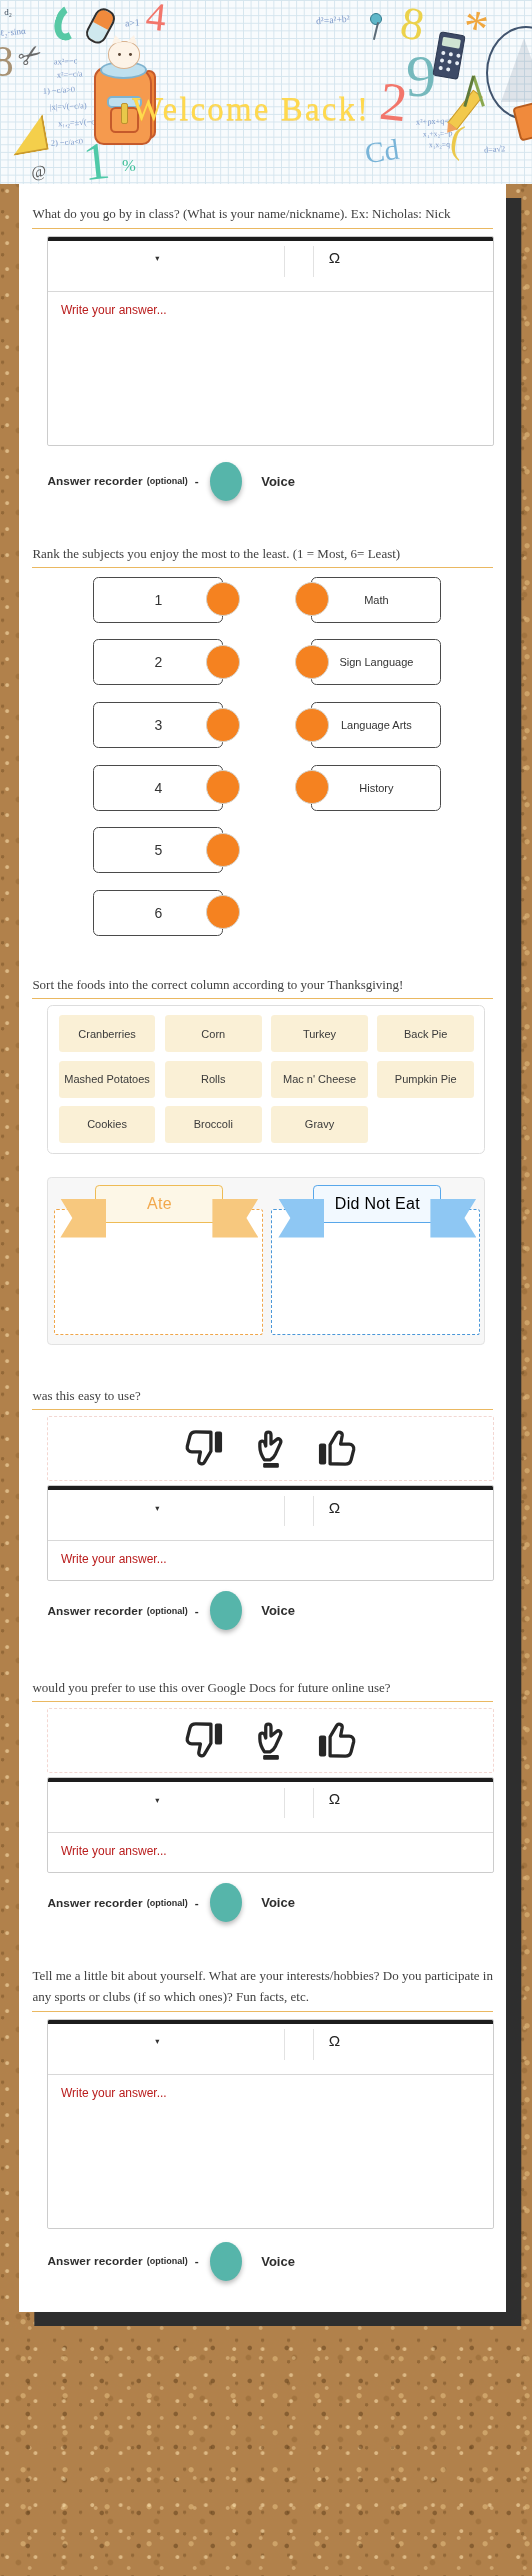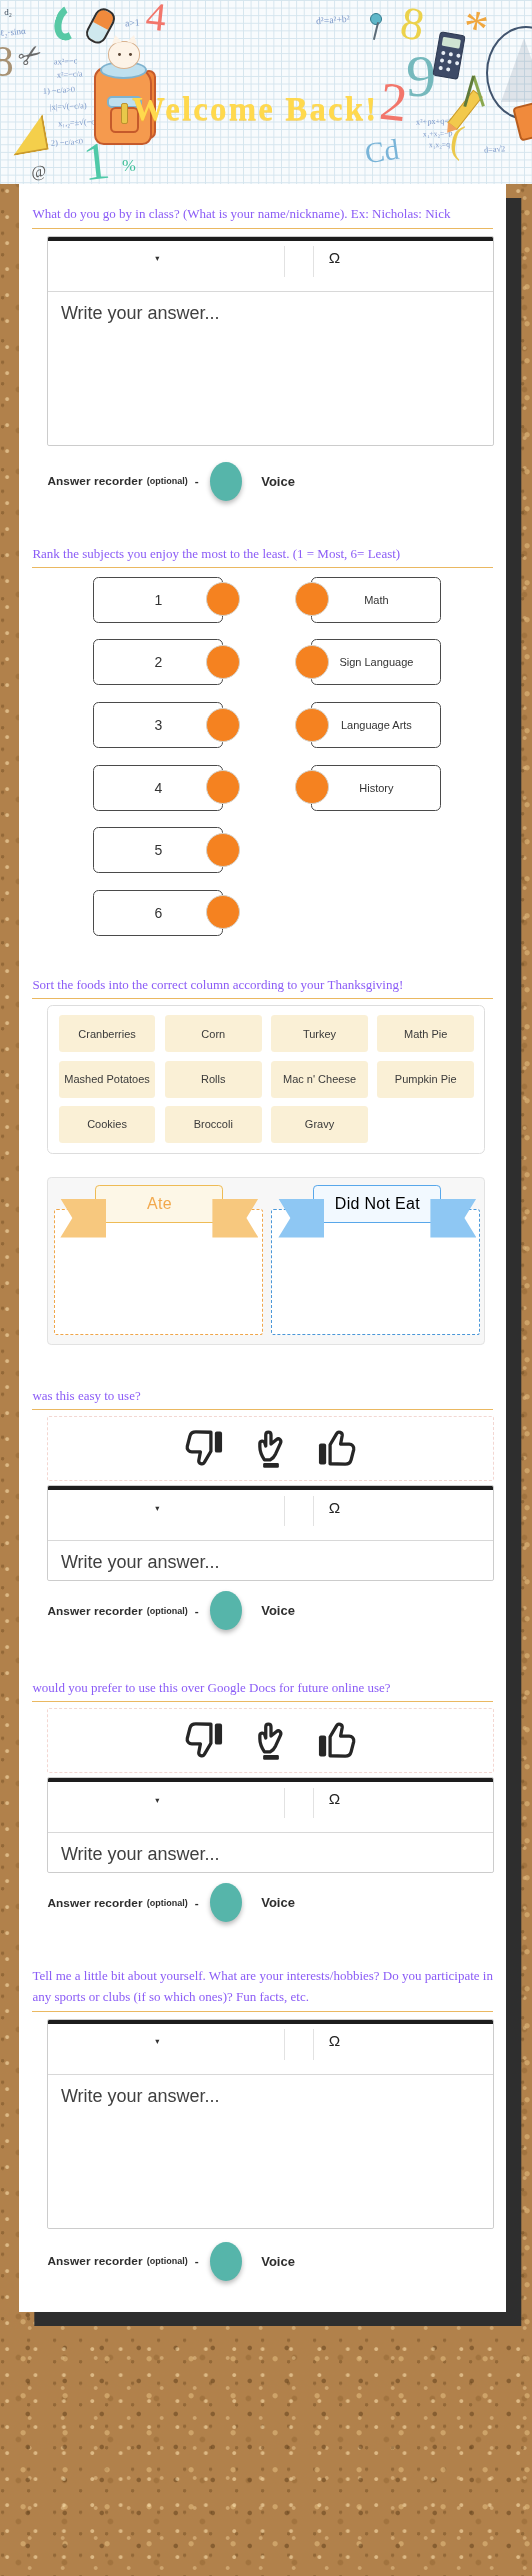--- a/index.html
+++ b/index.html
@@ -19,21 +19,21 @@
   
   .banner{
     position:relative;width:533px;height:184px;overflow:hidden;
     background:
       linear-gradient(#d5e5ee 0.7px, transparent 0.7px),
       linear-gradient(90deg,#d5e5ee 0.7px, transparent 0.7px),#f8fbfd;
     background-size:7.6px 7.6px,7.6px 7.6px;
   }
   .banner-title{
     position:absolute;left:132px;top:69px;z-index:5;
-    font-family:cursive;font-size:33px;font-weight:bold;letter-spacing:2.1px;
+    font-family:cursive;font-size:33px;font-weight:normal;letter-spacing:2.1px;
     color:#ffd94d;text-shadow:0 1.4px 0 rgba(240,190,40,.55);white-space:nowrap;
   }
   .doodle{position:absolute;line-height:1;font-family:cursive;white-space:nowrap;}
   
   .art{position:absolute;}
   .handset{left:55px;top:4.2px;width:26px;height:37px;border-radius:50%;
     border-left:7.6px solid #57c9a5;border-bottom:7.6px solid #57c9a5;border-top:7.6px solid transparent;border-right:7.6px solid transparent;
     transform:rotate(18deg);box-sizing:border-box;}
   .pill{left:90px;top:8.3px;width:17.3px;height:32px;border:2.1px solid #2f2f2f;border-radius:9px;
     transform:rotate(28deg);background:linear-gradient(#f08a3c 0 50%, #cfe8ee 50% 100%);}
@@ -75,35 +75,35 @@
   }
   section{display:block;}
   .sec-name{margin-top:0;}
   .sec-rank{margin-top:42px;}
   .sec-sort{margin-top:38px;}
   .sec-buckets{margin-top:23.6px;}
   .sec-easy{margin-top:40px;}
   .sec-prefer{margin-top:46px;}
   .sec-about{margin-top:42px;}
   .question{margin:0 0 0 13px;width:461px;font-family:cursive;font-weight:500;
-    font-size:13px;line-height:21.5px;color:#8b5cf6;}
+    font-size:13px;line-height:21.5px;color:#404040;}
   .divider{margin:2.8px 0 0 13px;width:461px;height:0;border:none;border-top:1.4px solid #e6ab45;opacity:.85;}
   
   .editor{margin:7px 0 0 28px;width:447px;border:0.7px solid #cccccc;border-radius:2.1px;box-sizing:border-box;background:#fff;}
   .editor-topbar{height:4.2px;background:#1d1d1d;border-radius:1.4px 1.4px 0 0;}
   .toolbar{position:relative;height:50px;border-bottom:0.7px solid #d8d8d8;}
   .tb-caret{position:absolute;left:24%;top:12.5px;font-size:8.3px;color:#333;cursor:pointer;font-family:"DejaVu Sans",sans-serif;}
   .tb-sep{position:absolute;top:5.5px;height:30.5px;width:0.7px;background:#e2e2e2;}
   .tb-sep.s1{left:53%;}
   .tb-sep.s2{left:59.5%;}
   .tb-omega{position:absolute;left:63%;top:8.3px;font-size:15.3px;color:#222;cursor:pointer;}
   .answer-area{position:relative;background:#fff;border-radius:0 0 2.1px 2.1px;}
   .answer-area.large{height:153px;}
   .answer-area.small{height:39px;}
-  .placeholder{position:absolute;left:12.5px;top:11px;font-size:18px;color:#404040;}
+  .placeholder{position:absolute;left:12.5px;top:11px;font-size:12px;color:#b91c1c;}
   .answer-area.small .placeholder{top:10.4px;}
   
   .recorder{display:flex;align-items:center;margin:15.3px 0 0 28px;height:40px;}
   .recorder.tight{margin-top:9.7px;}
   .rec-label{font-size:11.8px;font-weight:bold;color:#2e2e2e;letter-spacing:0.1px;}
   .rec-opt{font-size:9px;font-weight:bold;color:#2e2e2e;margin-left:4.2px;}
   .rec-dash{font-size:11.8px;font-weight:bold;color:#2e2e2e;margin:0 11px 0 7px;}
   .rec-circle{width:32px;height:39px;background:#56b5aa;border-radius:50%;box-shadow:0 2.8px 5.5px rgba(0,0,0,.28);cursor:pointer;flex:0 0 auto;}
   .rec-voice{margin-left:19.4px;font-size:13px;font-weight:bold;color:#2e2e2e;}
   
@@ -259,21 +259,21 @@
   </section>
 
   <section class="sec-sort">
     <h2 class="question">Sort the foods into the correct column according to your Thanksgiving!</h2>
     <hr class="divider">
     <div class="sort-box">
       <div class="food-grid" id="food-grid">
           <div class="chip">Cranberries</div>
           <div class="chip">Corn</div>
           <div class="chip">Turkey</div>
-          <div class="chip">Math Pie</div>
+          <div class="chip">Back Pie</div>
           <div class="chip">Mashed Potatoes</div>
           <div class="chip">Rolls</div>
           <div class="chip">Mac n' Cheese</div>
           <div class="chip">Pumpkin Pie</div>
           <div class="chip">Cookies</div>
           <div class="chip">Broccoli</div>
           <div class="chip">Gravy</div>
         </div>
     </div>
   </section>

